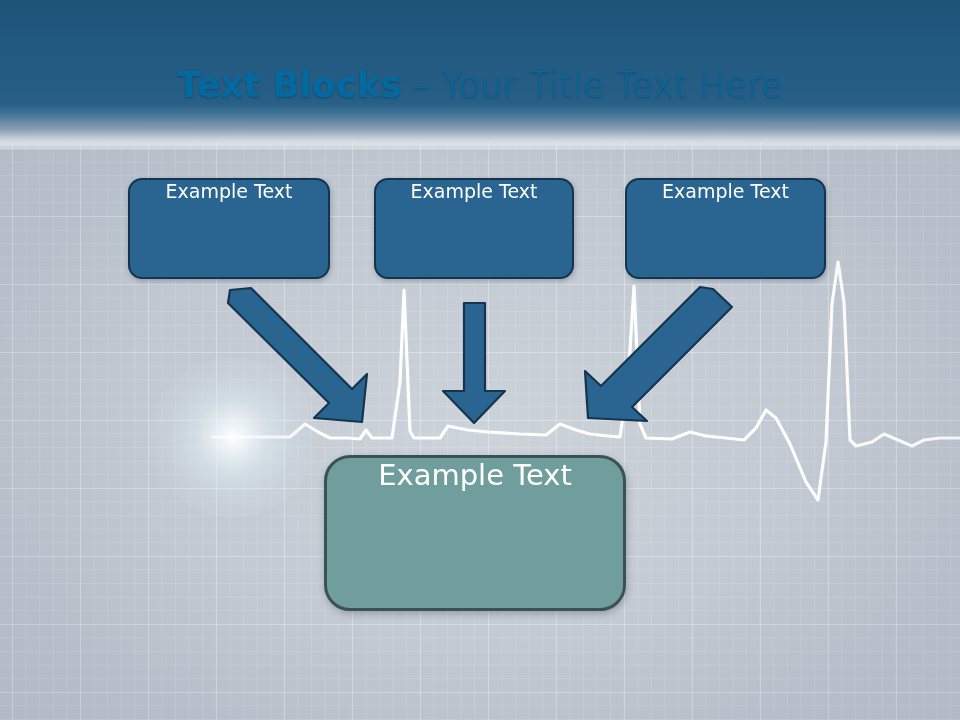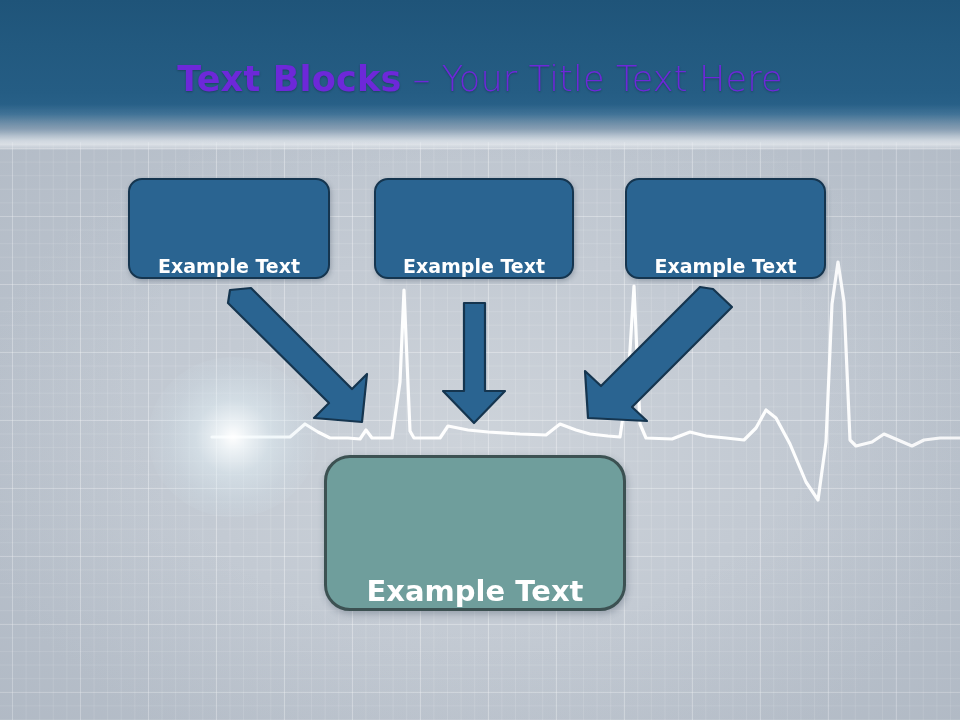--- a/index.html
+++ b/index.html
@@ -71,24 +71,24 @@
   .header-sheen {
     position: absolute;
     left: 0; top: 104px;
     width: 960px; height: 46px;
     background: linear-gradient(to bottom, rgba(255,255,255,0.0) 0%, rgba(255,255,255,0.30) 62%, rgba(255,255,255,0.55) 88%, rgba(255,255,255,0.12) 100%);
     mix-blend-mode: screen;
     pointer-events: none;
   }
   .title {
     position: absolute;
-    left: 0; top: 58px;
+    left: 0; top: 64px;
     width: 960px;
     text-align: center;
-    color: #6d28d9;
+    color: #0369a1;
     font-size: 35px;
     line-height: 42px;
     letter-spacing: 0.2px;
     white-space: nowrap;
     font-family: "DejaVu Sans", "Liberation Sans", sans-serif;
     font-weight: 300;
     text-shadow: 0 1px 2px rgba(0,0,0,0.25);
   }
   .title .bold { font-weight: 700; }
 
@@ -111,25 +111,25 @@
       rgba(214,231,240,0.22) 55%,
       rgba(205,222,233,0.0) 78%);
     pointer-events: none;
   }
 
   
   .box {
     position: absolute;
     box-sizing: border-box;
     display: flex;
-    align-items: flex-end;
+    align-items: flex-start;
     justify-content: center;
     color: #ffffff;
     font-family: "DejaVu Sans", "Liberation Sans", sans-serif;
-    font-weight: 700;
+    font-weight: 400;
     text-align: center;
   }
   .box-blue {
     background: #2a6491;
     border: 2px solid #15354f;
     border-radius: 14px;
     font-size: 19px;
     box-shadow: 1px 2px 5px rgba(40,55,75,0.30);
   }
   .box-green {

